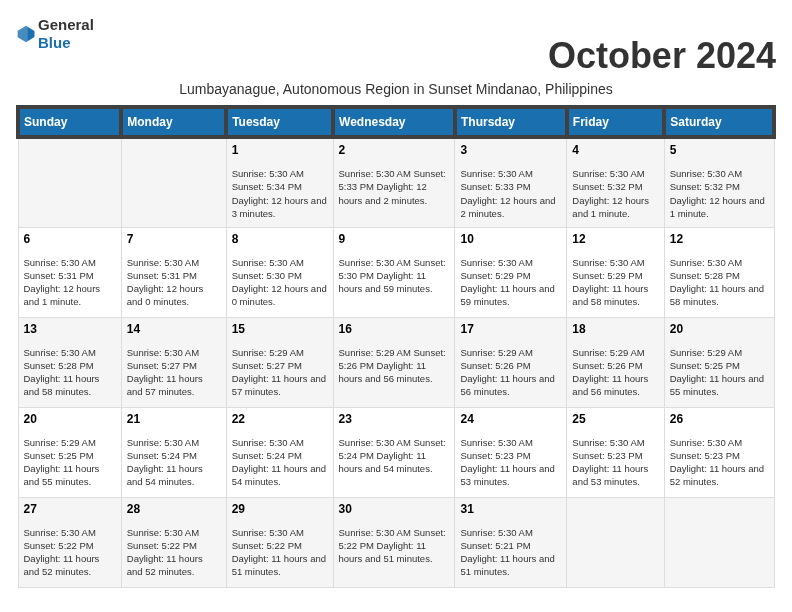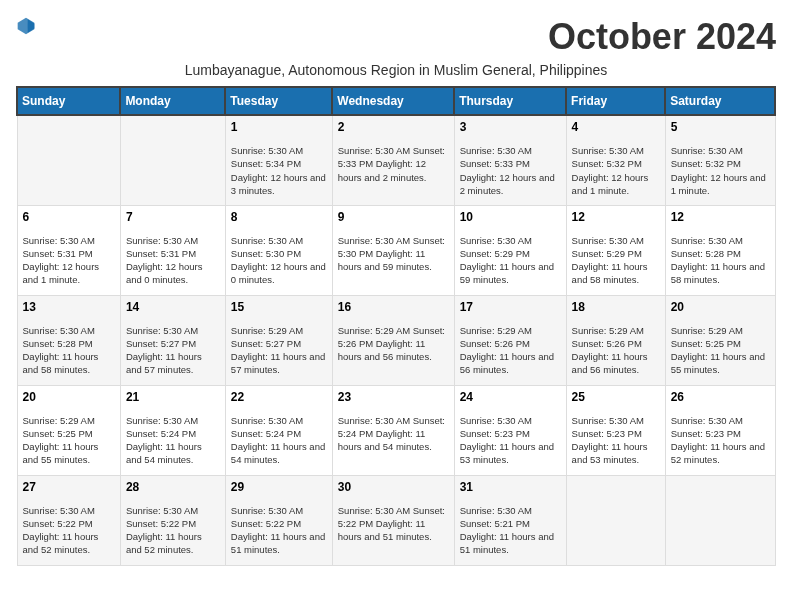--- a/index.html
+++ b/index.html
@@ -33,20 +33,21 @@
     }
     .logo-icon {
       width: 20px;
       height: 20px;
     }
     .month-title {
       font-size: 36px;
       font-weight: bold;
       color: #333;
       text-align: right;
+      margin-top: 19px;
     }
     .subtitle {
       text-align: center;
       font-size: 14px;
       color: #333;
       margin-bottom: 8px;
     }
     table {
       width: 100%;
       border-collapse: collapse;
@@ -54,21 +55,21 @@
     }
     thead tr {
       background: #1a6faf;
       color: #fff;
     }
     thead th {
       padding: 6px 4px;
       text-align: left;
       font-size: 12px;
       font-weight: bold;
-      border: 2px solid #404040;
+      border: 4px solid #404040;
     }
     tbody tr {
       vertical-align: top;
     }
     tbody tr:nth-child(odd) {
       background: #f5f5f5;
     }
     tbody tr:nth-child(even) {
       background: #fff;
     }
@@ -100,25 +101,29 @@
   </style>
 </head>
 <body>
 
 <div class="header-area">
   <div class="logo">
     <svg class="logo-icon" viewBox="0 0 24 24">
       <polygon points="12,2 22,8 22,16 12,22 2,16 2,8" fill="#1a6faf" opacity="0.8"></polygon>
       <polygon points="14,4 22,9 22,15 14,20" fill="#1a6faf"></polygon>
     </svg>
+    <div>
+      <span class="logo-text-general">General</span><br>
+      <span class="logo-text-blue">Blue</span>
+    </div>
   </div>
   <div class="month-title">October 2024</div>
 </div>
 
-<div class="subtitle">Lumbayanague, Autonomous Region in Muslim General, Philippines</div>
+<div class="subtitle">Lumbayanague, Autonomous Region in Sunset Mindanao, Philippines</div>
 
 <table>
   <thead>
     <tr>
     <th>Sunday</th>
         <th>Monday</th>
         <th>Tuesday</th>
         <th>Wednesday</th>
         <th>Thursday</th>
         <th>Friday</th>

